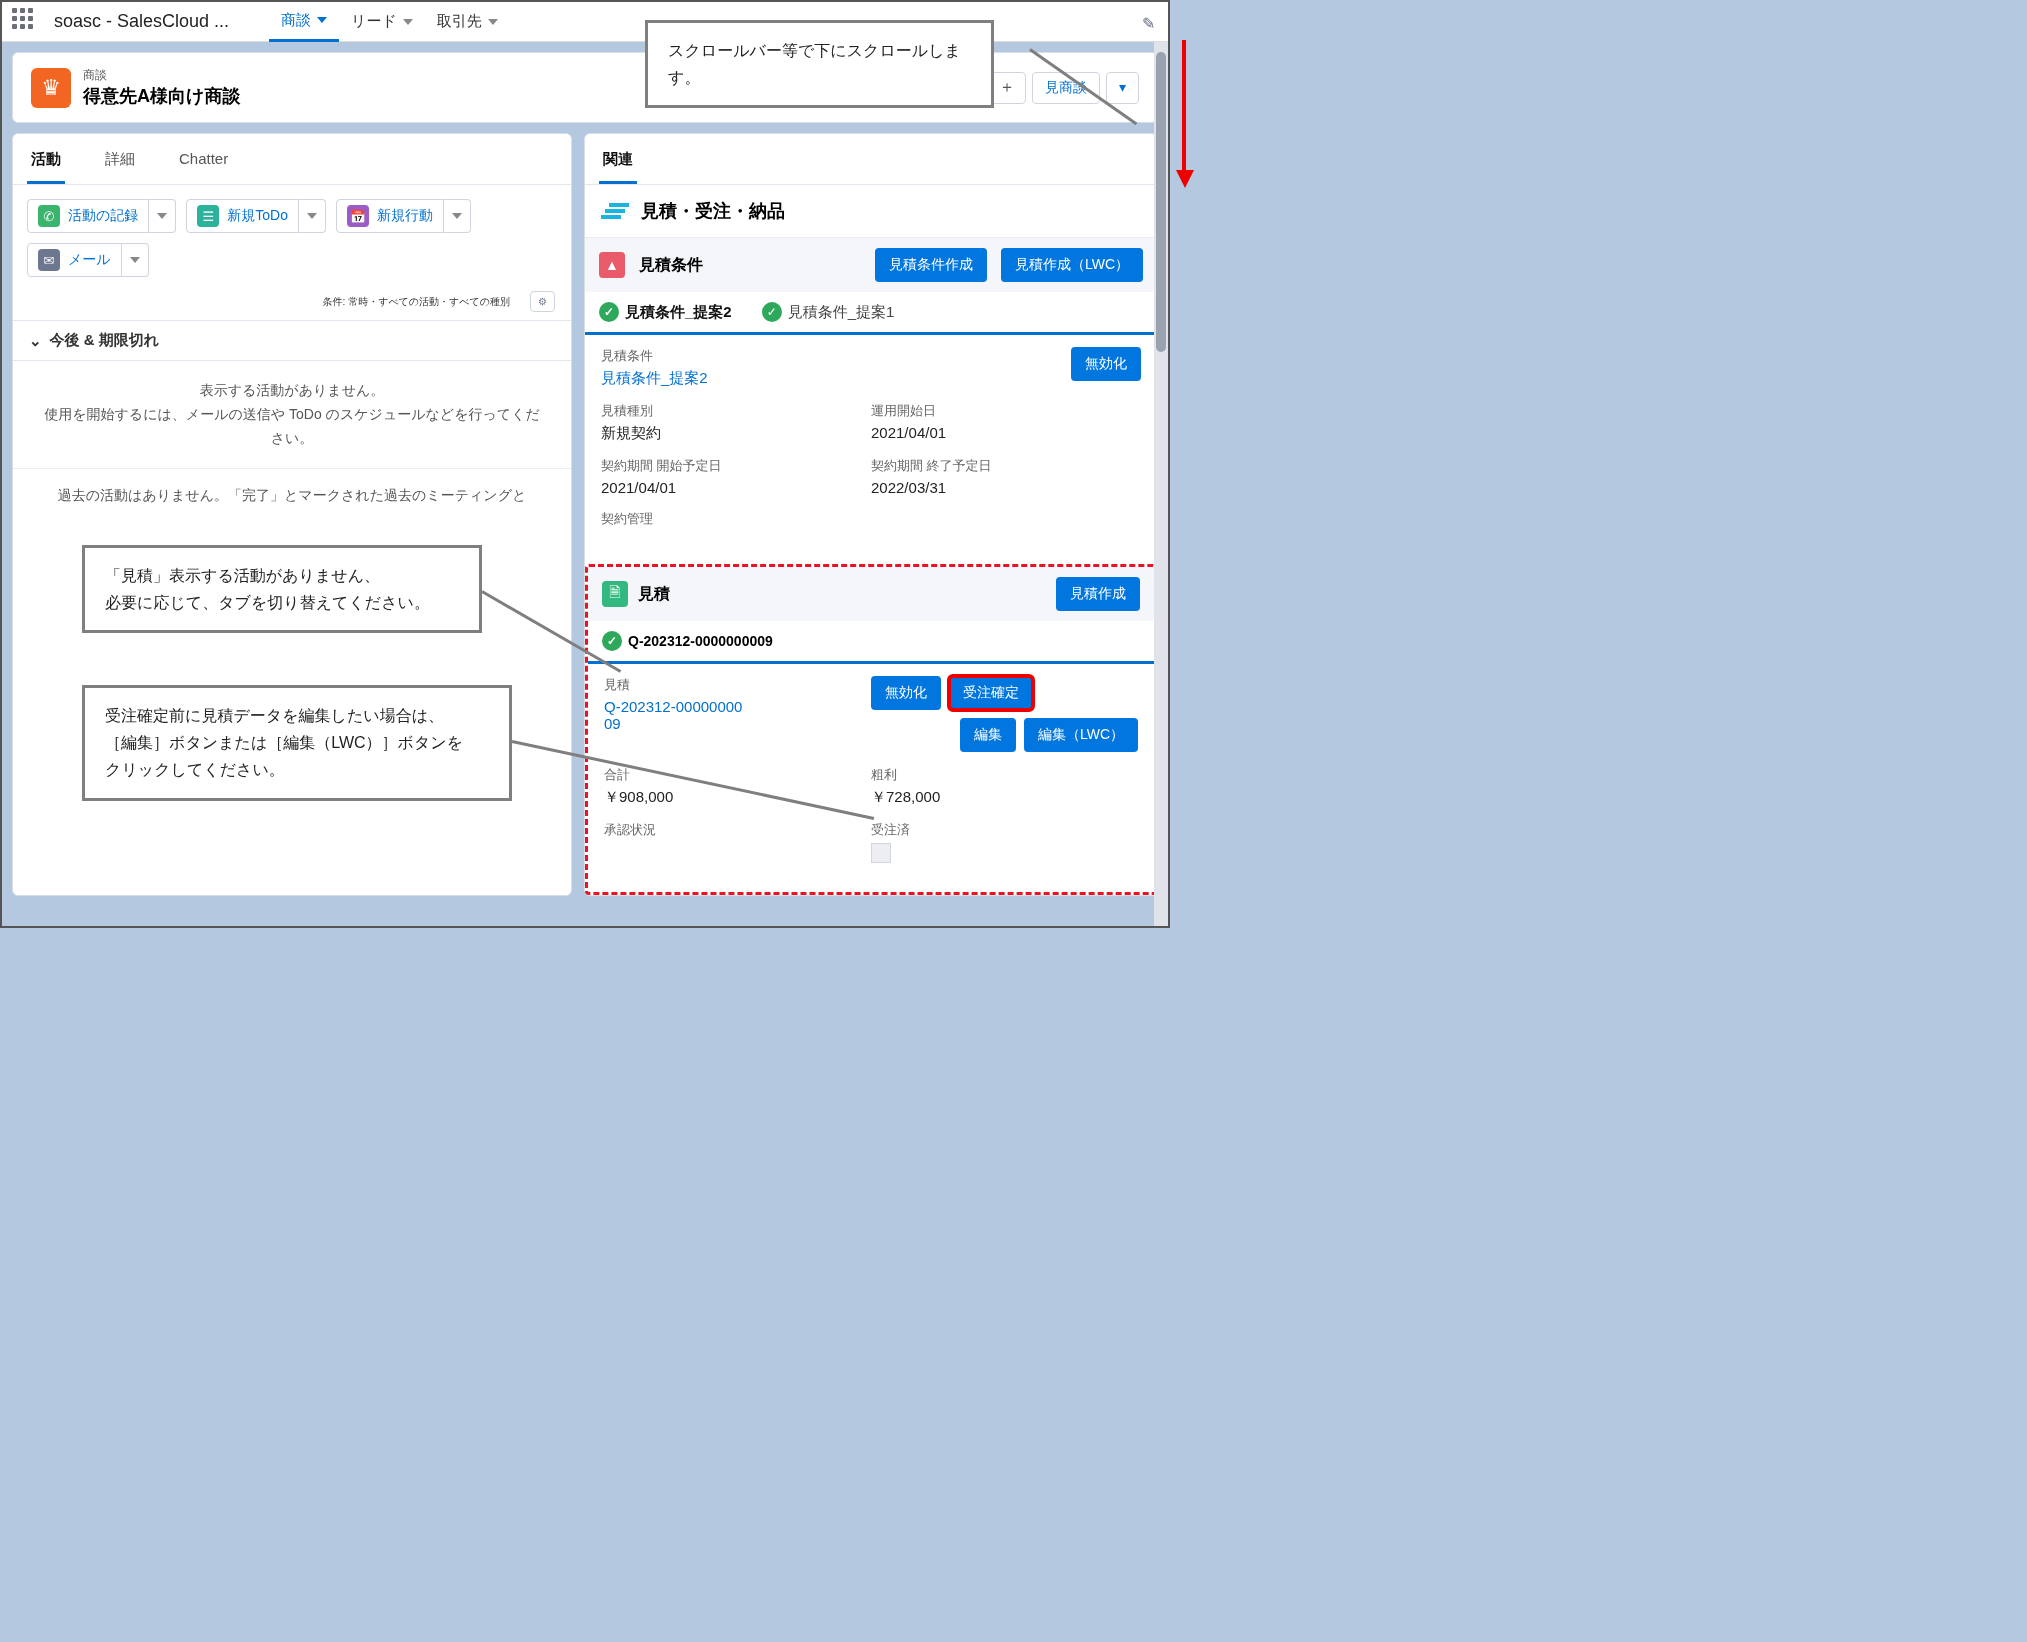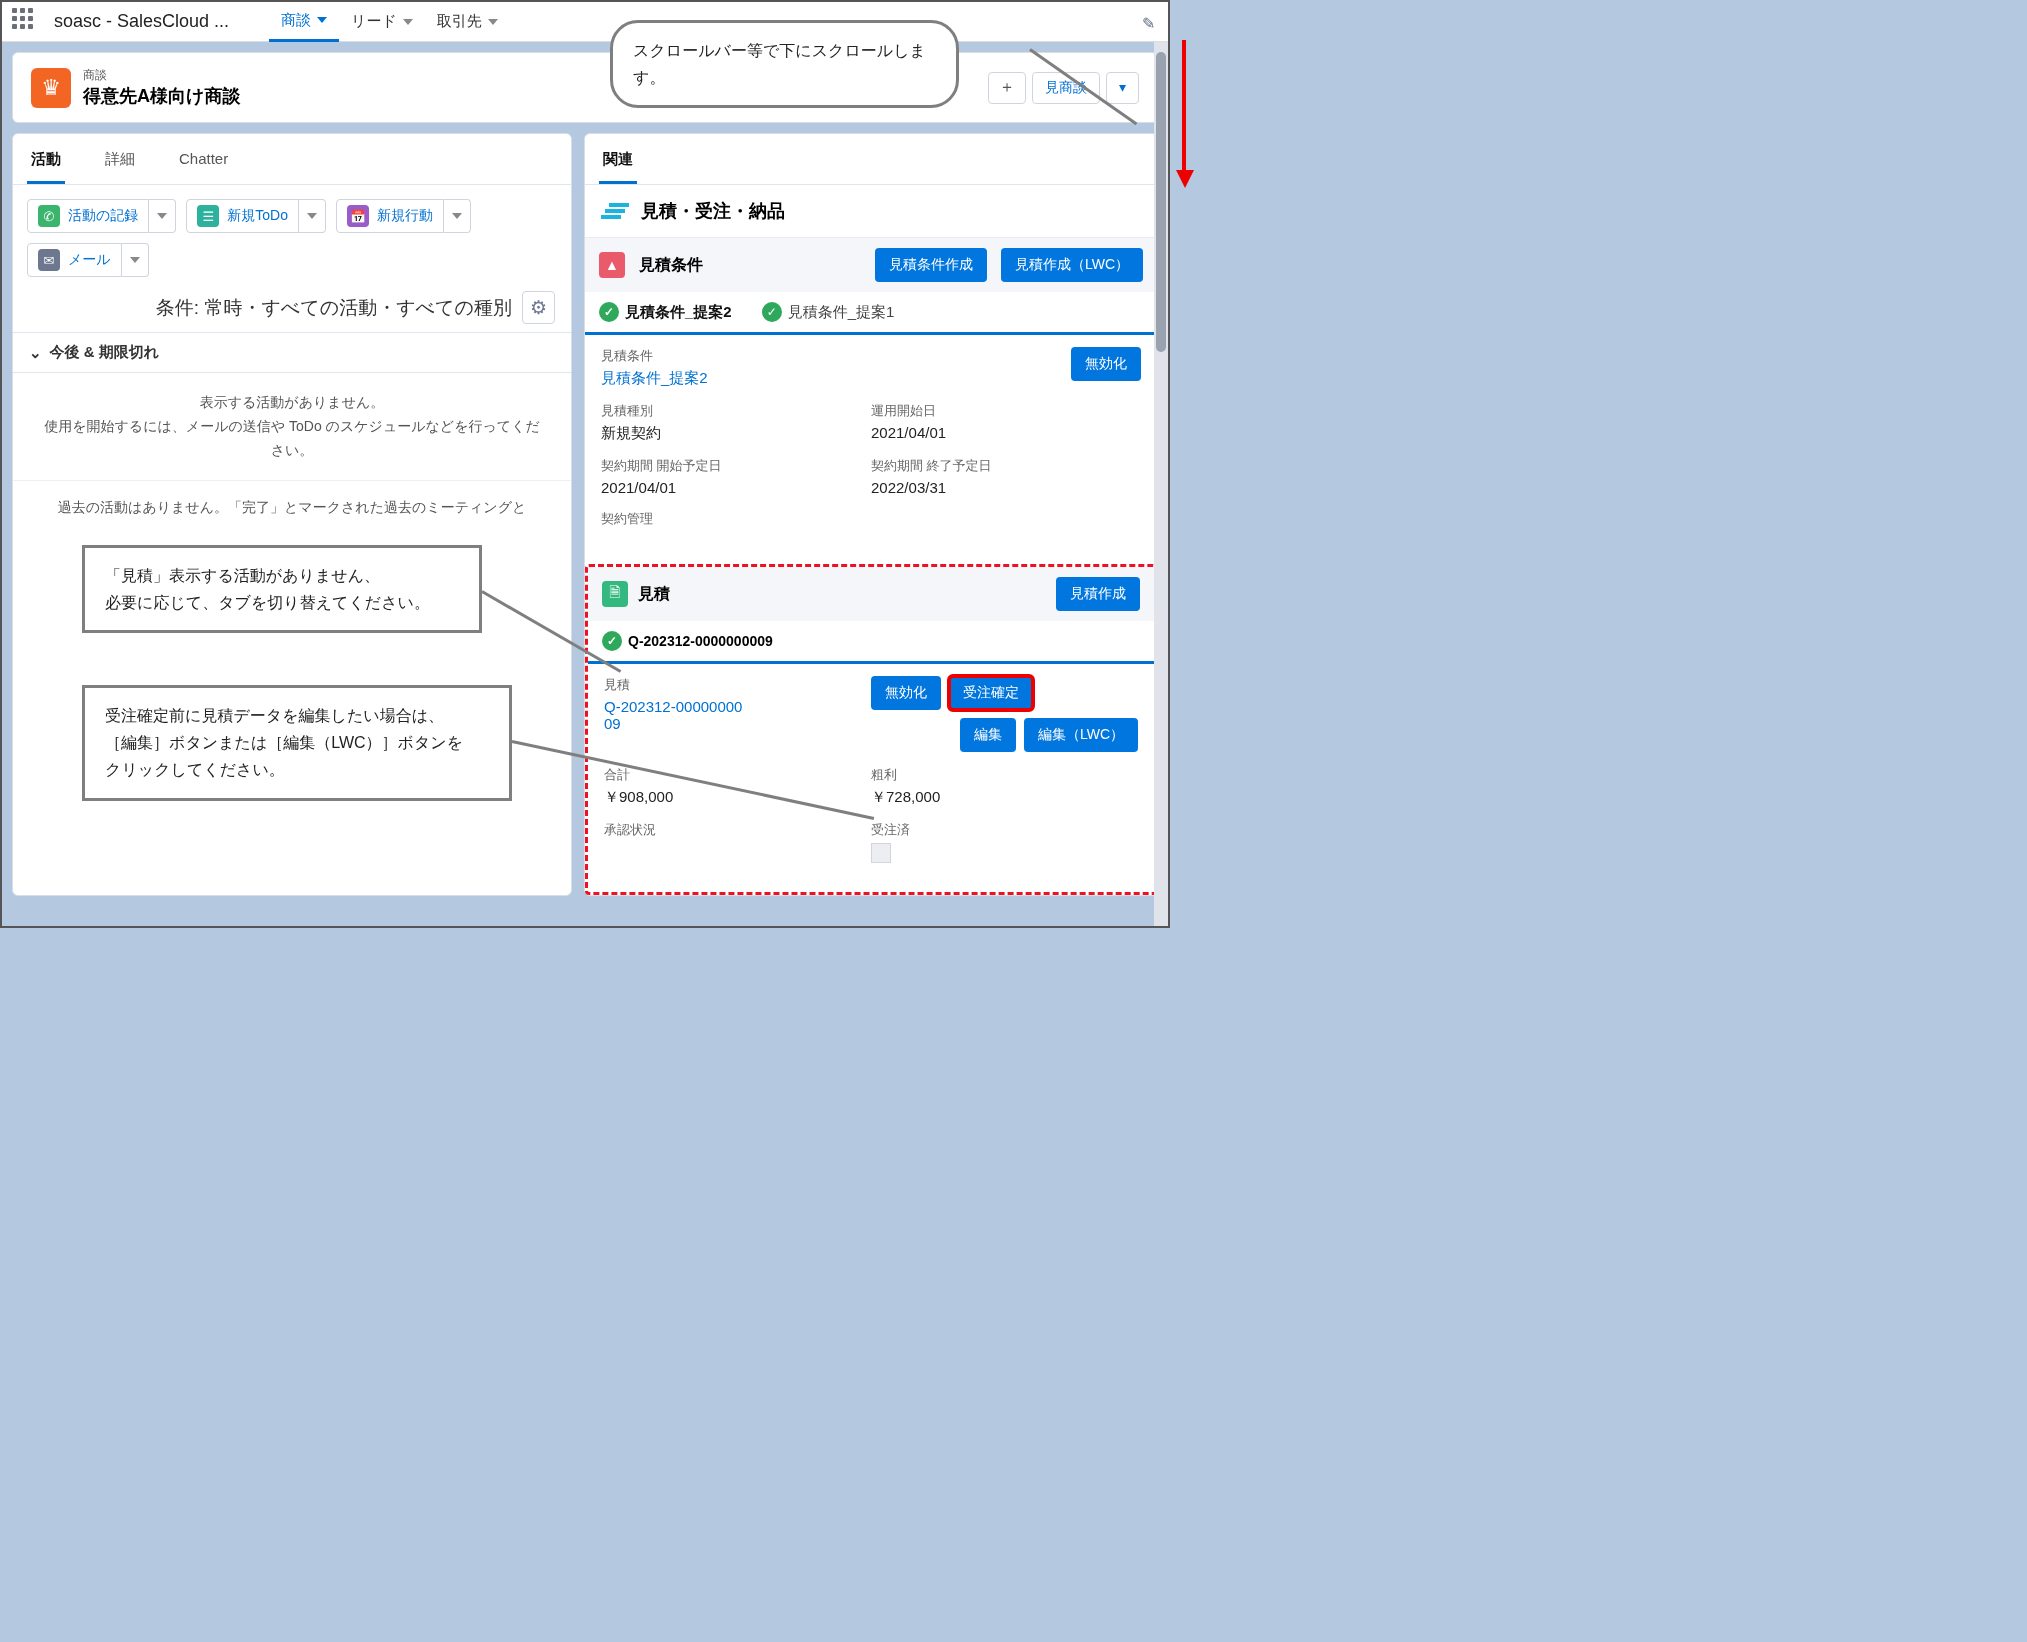--- a/index.html
+++ b/index.html
@@ -46,21 +46,21 @@
 .tab.active { color: #111; font-weight: 700; border-bottom: 3px solid #0070d2; }
 
 
 .act-buttons { padding: 14px; display: flex; flex-wrap: wrap; gap: 10px; }
 .act-group { display: flex; }
 .act-btn { display: flex; align-items: center; gap: 8px; border: 1px solid #cfd4de; background: #fff; padding: 5px 10px; border-radius: 4px 0 0 4px; color: #0070d2; font-size: 14px; }
 .drop { border: 1px solid #cfd4de; border-left: none; padding: 5px 8px; border-radius: 0 4px 4px 0; background: #fff; display:flex; align-items:center;}
 .mini-icon { width: 22px; height: 22px; border-radius: 4px; display: inline-flex; align-items: center; justify-content: center; font-size: 13px; color: #fff; }
 .mi-call { background: #3bb56e; } .mi-todo { background: #2bb19c; } .mi-event { background: #9b5cc7; } .mi-mail { background: #6d7790; }
 
-.filter-line { padding: 0 16px 8px 16px; text-align: right; color: #333; font-size: 19px; display:flex; justify-content:flex-end; align-items:center; gap:10px;}
+.filter-line { padding: 0 16px 8px 16px; text-align: right; color: #333; font-size: 10px; display:flex; justify-content:flex-end; align-items:center; gap:20px;}
 .gear-box { border: 1px solid #cfd4de; padding: 4px 7px; border-radius: 4px; color: #6d7790; }
 .refresh-line { text-align: right; padding: 0 16px 10px 16px; color: #0070d2; font-size: 14px; }
 
 .section-hd { padding: 10px 16px; border-top: 1px solid #e0e5ee; border-bottom: 1px solid #e0e5ee; font-size: 15px; font-weight: 600; color: #333; display:flex; align-items:center; gap:8px;}
 .no-activity { padding: 18px 30px; text-align: center; color: #555; line-height: 1.7; font-size: 14px; border-bottom: 1px solid #eceff5; }
 .past-activity { padding: 18px 20px; text-align: center; color: #555; font-size: 14px; }
 .section-title { padding: 14px 16px; display: flex; align-items: center; gap: 12px; font-size: 18px; font-weight: 700; border-bottom: 1px solid #e8ecf2; }
 .est-icon { width: 28px; height: 18px; }
 .est-icon svg line { stroke: #1ab4e0; stroke-width: 4; }
 
@@ -332,21 +332,21 @@
 
   <div class="fake-scroll"></div>
   <div class="fake-thumb"></div>
 </div>
 
 <div class="red-arrow" style="right:6px; top:40px;">
   <div class="shaft"></div>
     <div class="head"></div>
 </div>
 
-<div class="callout" style="top:20px; left:610px; width:349px;border-radius:28px;">
+<div class="callout" style="top:20px; left:645px; width:349px;">
   <span>スクロールバー等で下にスクロールします。</span>
 </div>
 <div class="callout-line" style="top:48px; left:1030px; width:130px; transform:rotate(35deg);"></div>
 
 <div class="callout" style="top:545px; left:82px; width:400px;">
   <div>「見積」表示する活動がありません、</div>
   <div>必要に応じて、タブを切り替えてください。</div>
 </div>
 <div class="callout-line" style="top:590px; left:482px; width:160px; transform:rotate(30deg);"></div>
 

